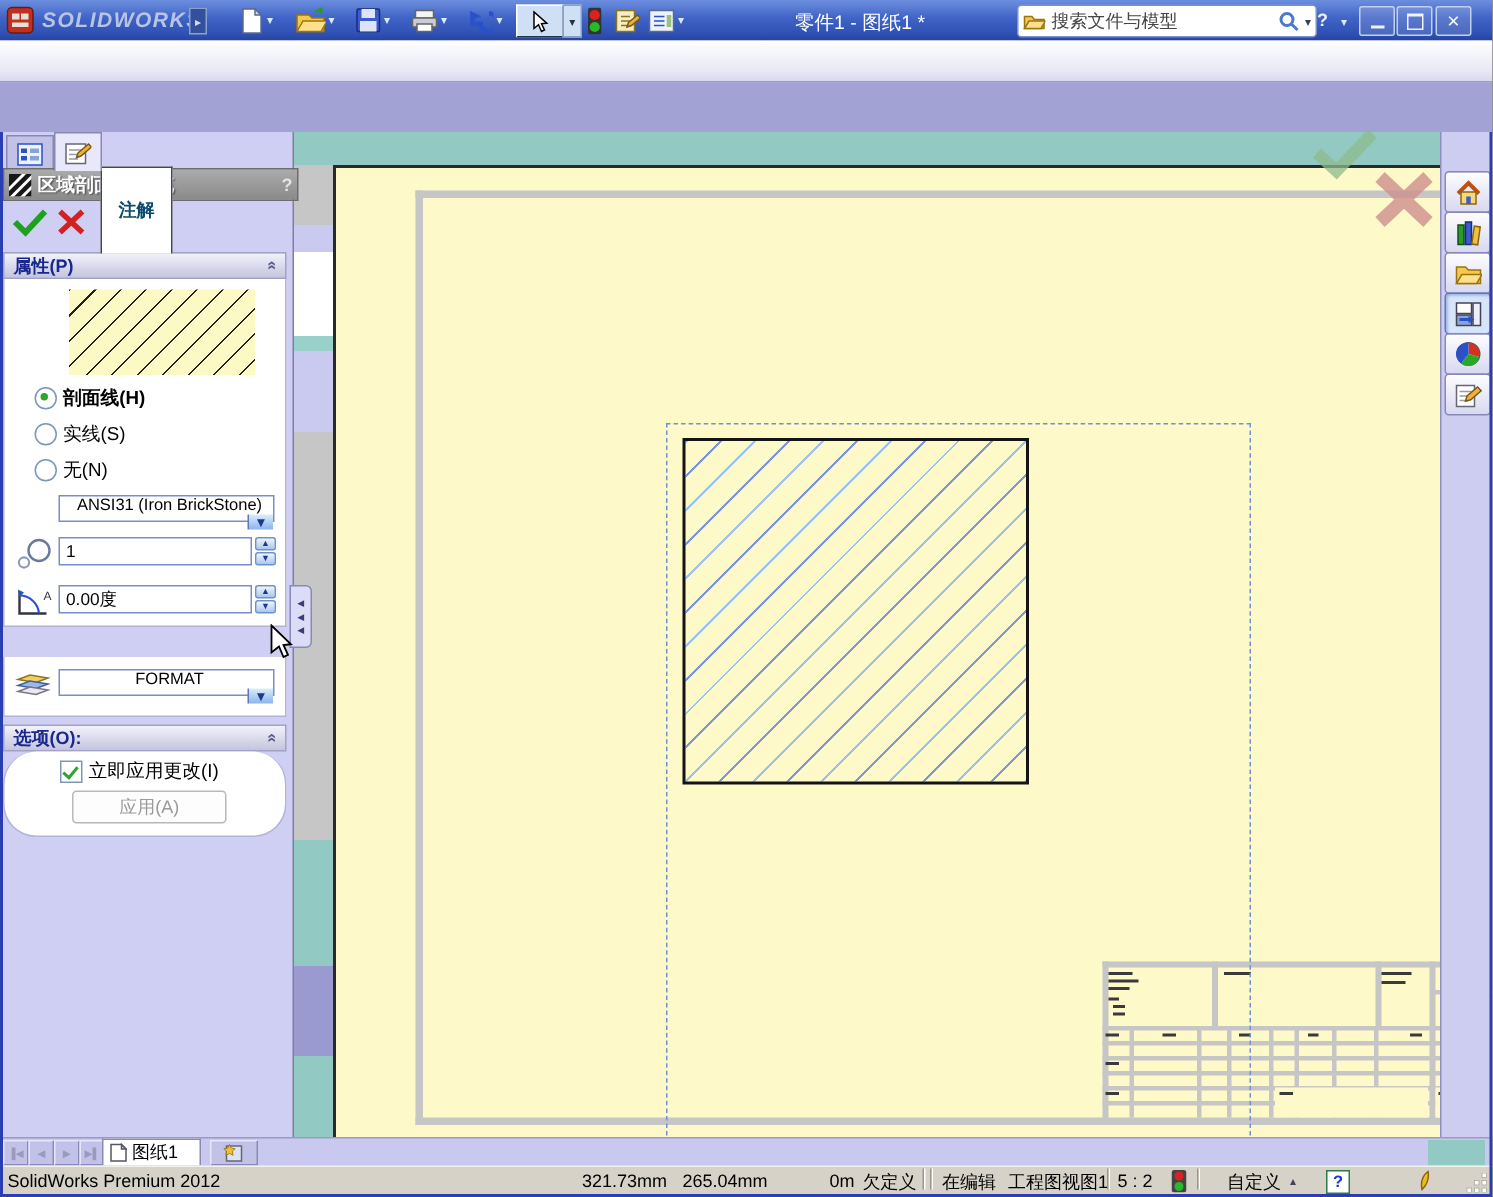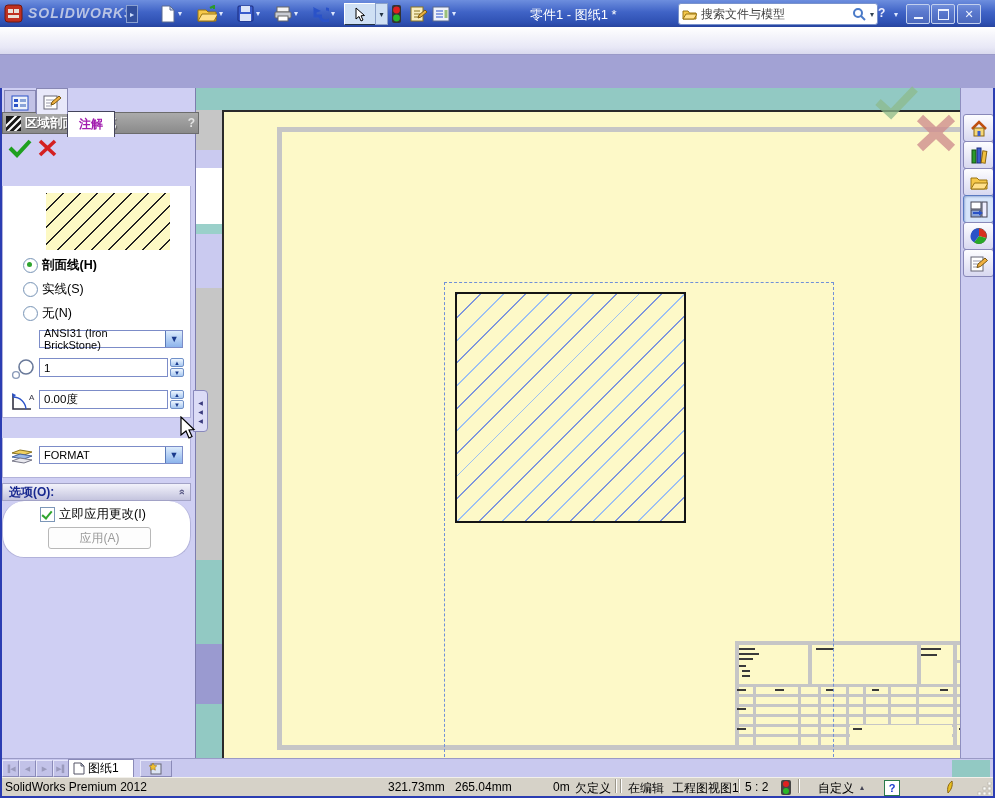--- a/index.html
+++ b/index.html
@@ -19,21 +19,21 @@
   #searchbox{left:678px;top:3px;width:192px;height:20px;background:#fff;border:1px solid #7a93cc;
     border-radius:3px;display:flex;align-items:center;gap:4px;padding:0 3px;}
   #searchbox .ph{color:#444;font-size:12px;flex:1;}
   
   #tb2{left:0;top:27px;width:995px;height:27px;background:linear-gradient(#ffffff,#e8e8f6 75%,#d9d9ee);
        border-bottom:1px solid #9a9ac8;}
   .t2{top:30px;height:22px;width:24px;display:flex;align-items:center;justify-content:center;}
   .vsep2{top:31px;width:1px;height:19px;background:#b9b9d4;box-shadow:1px 0 0 #fff;}
   
   #band{left:0;top:55px;width:995px;height:33px;background:#a2a2d4;}
-  .ctab{top:57px;height:22px;padding:0 11px;display:flex;align-items:center;font-size:12px;color:#a21caf;
+  .ctab{top:57px;height:22px;padding:16px 11px;display:flex;align-items:center;font-size:12px;color:#0c4a6e;
     background:#c6c6e0;border:1px solid #5b5b74;border-bottom:none;}
   .ctab.active{background:#fff;height:25px;top:56px;z-index:2;font-weight:bold;border-color:#44445c;}
   .hud{top:60px;height:21px;width:22px;display:flex;align-items:center;justify-content:center;}
   .docbtn{top:63px;width:17px;height:15px;border:1px solid #8b8bb4;background:#b9b9de;
     display:flex;align-items:center;justify-content:center;}
   .docglyph{color:#6d6d92;font-size:11px;font-weight:bold;line-height:10px;}
   
   #pm{left:0;top:88px;width:195px;height:670px;background:#cfcff3;border-right:1px solid #7d7dae;}
   .pmtab{top:2px;width:30px;height:23px;background:#c2c2e6;border:1px solid #8888b4;border-bottom:none;
     display:flex;align-items:center;justify-content:center;}
@@ -46,21 +46,21 @@
     border:1px solid #a2a2c6;display:flex;align-items:center;padding:0 6px;box-sizing:border-box;
     color:#18288f;font-weight:bold;font-size:12px;}
   .ghdr .chev{margin-left:auto;color:#5a5a86;font-size:11px;transform:rotate(-90deg);}
   .gbody{left:2px;width:189px;background:#fff;border:1px solid #b2b2da;border-top:none;box-sizing:border-box;}
   .radio{width:13px;height:13px;border-radius:50%;background:radial-gradient(#fff 55%,#dce6ee);
     border:1px solid #7c97b8;position:absolute;}
   .radio.sel::after{content:"";position:absolute;left:3px;top:3px;width:5px;height:5px;border-radius:50%;
     background:#2fa52f;}
   .rlabel{position:absolute;font-size:12.5px;color:#000;}
   .combo{position:absolute;height:18px;background:#fff;border:1px solid #7c8cc8;box-sizing:border-box;
-    display:flex;align-items:center;font-size:11px;padding-left:4px;}
+    display:flex;align-items:center;font-size:11px;padding-left:4px;flex-direction:column;}
   .combo .cbtn{margin-left:auto;width:16px;height:100%;background:linear-gradient(#dcecfc,#8cb4ec);
     border-left:1px solid #5a7ab8;display:flex;align-items:center;justify-content:center;
     color:#1a3a8c;font-size:9px;}
   .nfield{position:absolute;height:19px;background:#fff;border:1px solid #7c8cc8;box-sizing:border-box;
     font-size:11.5px;display:flex;align-items:center;padding-left:4px;}
   .spin{position:absolute;width:14px;height:19px;display:flex;flex-direction:column;gap:1px;}
   .spin b{flex:1;background:linear-gradient(#eef6ff,#a8c8f0);border:1px solid #7090c8;border-radius:2px;
     font-size:6px;color:#1a3a8c;display:flex;align-items:center;justify-content:center;font-weight:normal;}
   .checkbox{position:absolute;width:13px;height:13px;background:#fff;border:1px solid #7c97b8;}
   .checkbox::after{content:"";position:absolute;left:3px;top:1px;width:4px;height:8px;
@@ -541,20 +541,24 @@
       <span class="t">区域剖面线/填充</span>
       <span class="q">?</span>
     </div>
     <svg class="abs" style="left:8px;top:50px;" width="24" height="20">
         <path d="M2 10 L9 17 L22 3" fill="none" stroke="#1fa01f" stroke-width="4"></path>
       </svg>
     <svg class="abs" style="left:38px;top:51px;" width="19" height="18">
         <path d="M2 2 L17 16 M17 2 L2 16" stroke="#d42020" stroke-width="3.6"></path>
       </svg>
 
+    <div class="ghdr abs" style="top:80px;">
+      <span>属性(P)</span>
+      <span class="chev">»</span>
+    </div>
     <div class="gbody abs" style="top:98px;height:232px;">
       <div class="abs" style="left:43px;top:7px;width:124px;height:57px;background-color:#fdf9c4;background-image:repeating-linear-gradient(135deg,#222 0 1px,transparent 1px 12px);"></div>
       <div class="radio sel" style="left:20px;top:72px;"></div>
       <span class="rlabel" style="left:39px;top:71px;font-weight:bold;">剖面线(H)</span>
       <div class="radio" style="left:20px;top:96px;"></div>
       <span class="rlabel" style="left:39px;top:95px;">实线(S)</span>
       <div class="radio" style="left:20px;top:120px;"></div>
       <span class="rlabel" style="left:39px;top:119px;">无(N)</span>
       <div class="combo" style="left:36px;top:144px;width:144px;">
         <span>ANSI31 (Iron BrickStone)</span>

